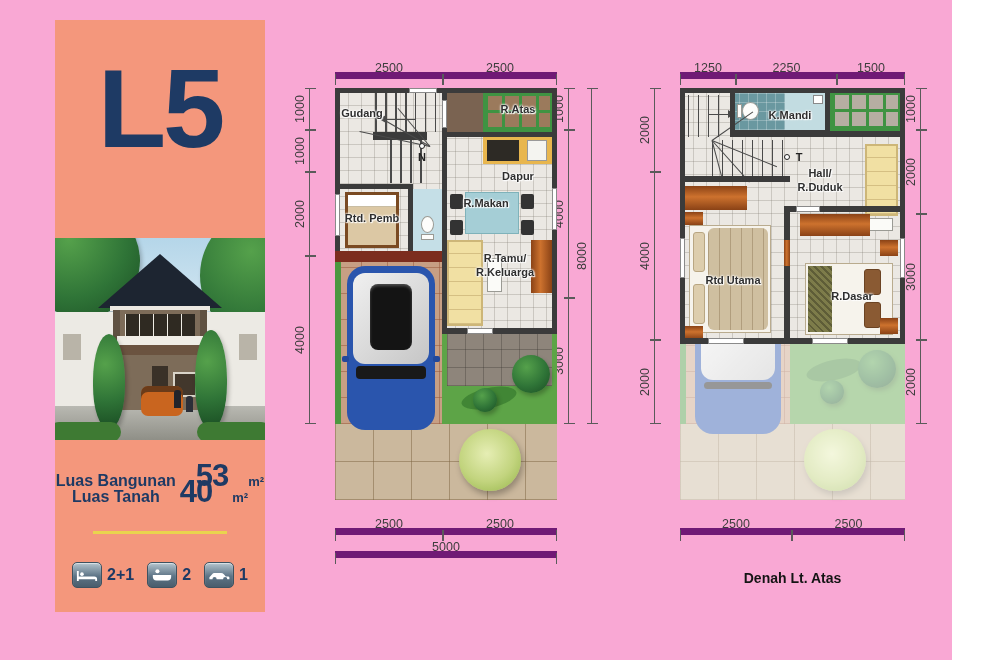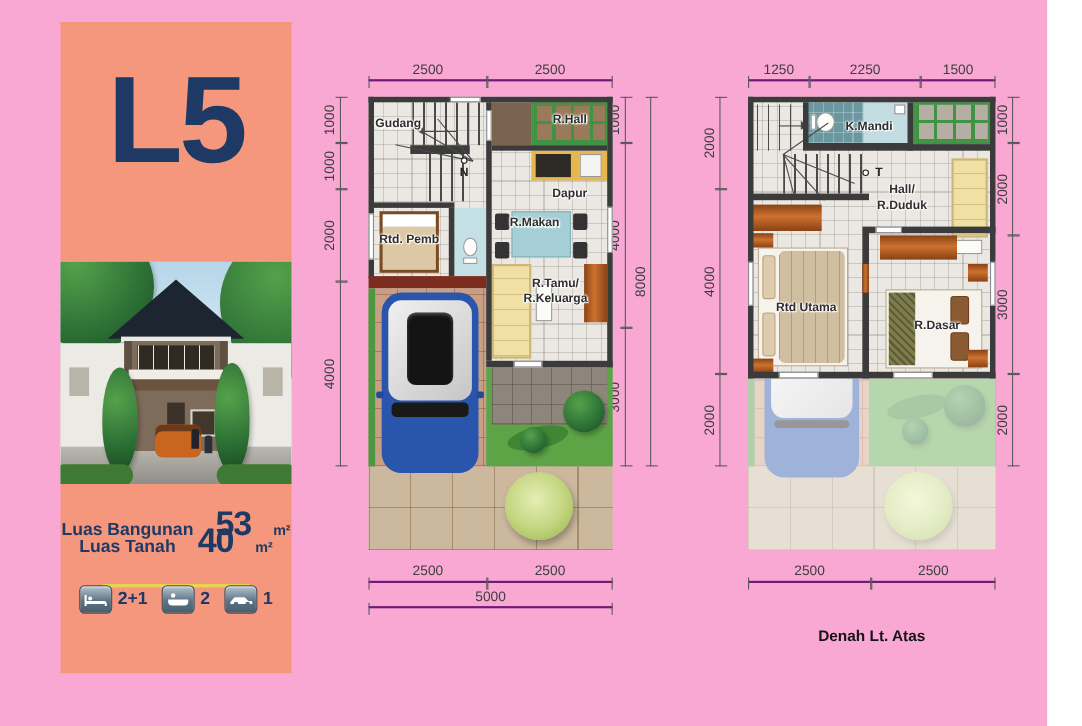--- a/index.html
+++ b/index.html
@@ -11,30 +11,30 @@
   
   #sidebar{position:absolute;left:55px;top:20px;width:210px;height:592px;background:#f4977c;}
   .unit-label{position:absolute;top:22px;left:0;width:100%;text-align:center;
               font-size:112px;font-weight:bold;color:#1e3a64;letter-spacing:-3px;line-height:1.2;}
   #photo{position:absolute;left:0;top:218px;width:210px;height:202px;overflow:hidden;background:#cfe3ee;}
   .spec-row{position:absolute;width:100%;display:flex;align-items:baseline;justify-content:center;gap:20px;color:#1e3a64;}
   .spec-label{font-size:16px;font-weight:bold;}
   .spec-value{font-size:31px;font-weight:bold;letter-spacing:-1px;}
   .spec-unit{font-size:13px;font-weight:bold;}
   .divider{position:absolute;left:38px;top:511px;width:134px;height:3px;background:#e9d44e;}
-  .features{position:absolute;left:0;top:512px;width:100%;display:flex;justify-content:center;gap:13px;}
+  .features{position:absolute;left:0;top:542px;width:100%;display:flex;justify-content:center;gap:13px;}
   .feature{display:flex;align-items:center;gap:5px;}
   .fbtn{width:30px;height:26px;border-radius:5px;border:1px solid #3e5260;
         background:linear-gradient(180deg,#b4c4cd,#5d7486 55%,#495d6c);
         box-shadow:inset 0 1px 1px rgba(255,255,255,.55);
         display:flex;align-items:center;justify-content:center;}
   .fcount{font-size:16px;font-weight:bold;color:#1e3a64;}
 
   
-  .dimh{position:absolute;height:0;border-top:2px solid #701a75;}
+  .dimh{position:absolute;height:0;border-top:7px solid #701a75;}
   .dimh::before,.dimh::after{content:"";position:absolute;top:-5px;width:1px;height:11px;background:#5a5a5a;}
   .dimh::before{left:0;}.dimh::after{right:0;}
   .dimh>span{position:absolute;left:0;right:0;top:-18px;text-align:center;font-size:12.5px;color:#3d3d3d;}
   .dimv{position:absolute;width:0;border-left:1px solid #5a5a5a;}
   .dimv::before,.dimv::after{content:"";position:absolute;left:-5px;width:11px;height:1px;background:#5a5a5a;}
   .dimv::before{top:0;}.dimv::after{bottom:0;}
   .dimv>span{position:absolute;top:50%;left:-10px;transform:translate(-50%,-50%) rotate(-90deg);
              font-size:12.5px;color:#3d3d3d;white-space:nowrap;}
   .plantitle{position:absolute;left:0;width:100%;text-align:center;font-size:14px;font-weight:bold;color:#141414;}
 
@@ -292,21 +292,21 @@
         <div class="car-shell">
           <div class="car-roof"></div>
           <div class="car-sunroof"></div>
           <div class="car-windshield"></div>
         </div>
         <div class="car-mirror" style="left:-5px;top:55%;"></div>
         <div class="car-mirror" style="right:-5px;top:55%;"></div>
       </div>
 
       <div class="rlabel" style="left:27px;top:25px;">Gudang</div>
-      <div class="rlabel" style="left:183px;top:21px;">R.Hall</div>
+      <div class="rlabel" style="left:183px;top:21px;">R.Atas</div>
       <div class="rlabel" style="left:183px;top:88px;">Dapur</div>
       <div class="rlabel" style="left:37px;top:130px;">Rtd. Pemb</div>
       <div class="rlabel" style="left:151px;top:115px;">R.Makan</div>
       <div class="rlabel" style="left:170px;top:177px;">
         <span style="display:block;">R.Tamu/</span>
         <span style="display:block;">R.Keluarga</span>
       </div>
     </div>
   </div>
 

